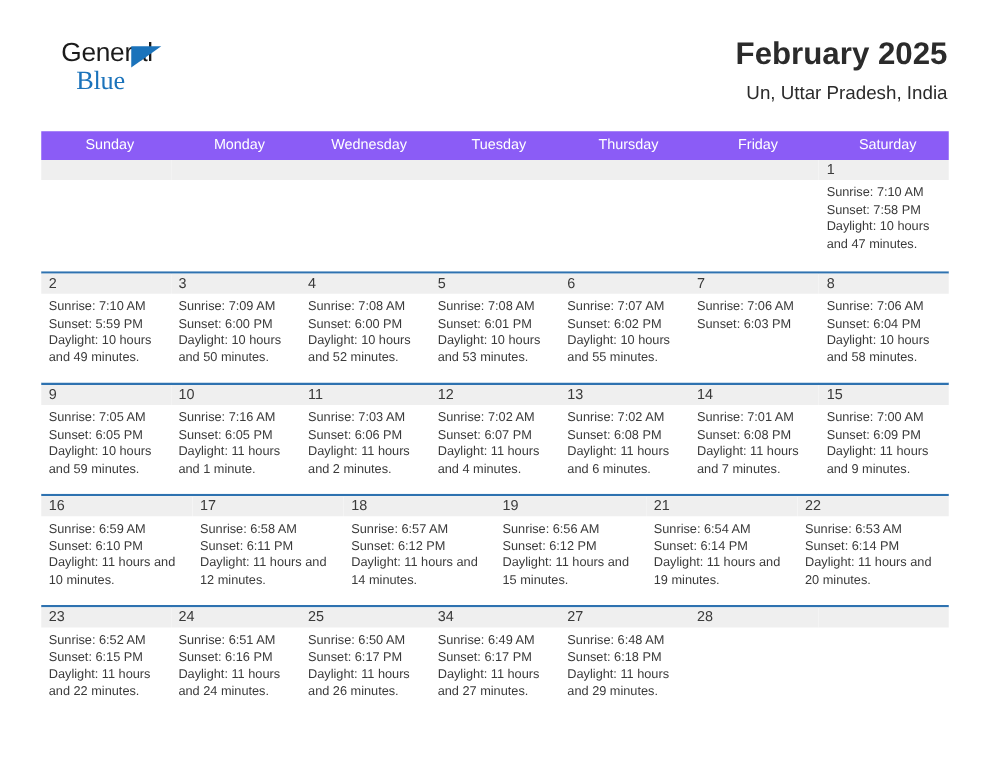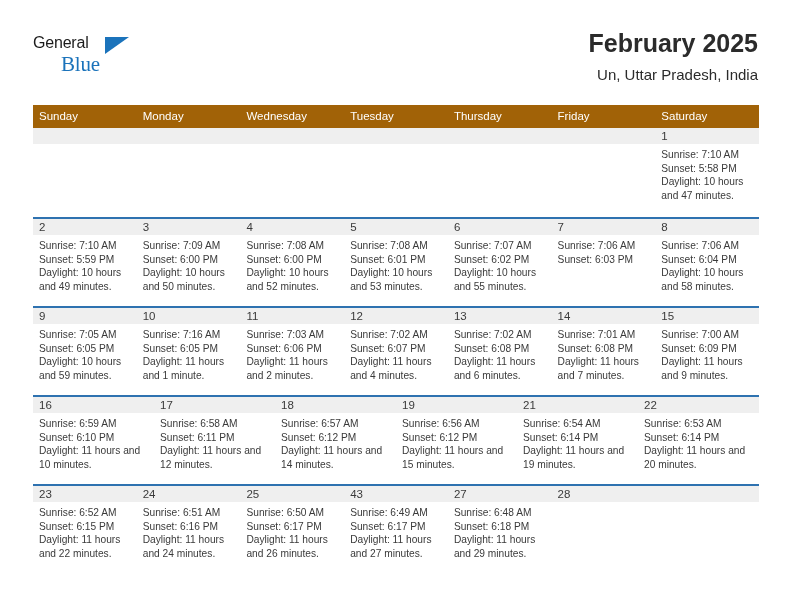--- a/index.html
+++ b/index.html
@@ -33,23 +33,23 @@
 
   .brand {
     position: absolute;
     left: 0;
     top: 4px;
     width: 120px;
     height: 48px;
   }
   .brand-general {
     position: absolute;
-    left: 0;
+    left: 16px;
     top: 0;
-    font-size: 16px;
+    font-size: 21px;
     letter-spacing: -0.2px;
     color: #1b1b1b;
     font-family: "Liberation Sans", sans-serif;
     line-height: 22px;
   }
   .brand-tri {
     position: absolute;
     left: 72px;
     top: 5px;
     width: 0;
@@ -93,21 +93,22 @@
   
   .calendar {
     position: absolute;
     left: 33px;
     top: 105px;
     width: 726px;
   }
 
   .dow-row {
     display: flex;
-    background: #a16207;
+    background: #8b5cf6;
+    text-align: center;
   }
   .dow-cell {
     flex: 1 1 0;
     min-width: 0;
     color: #ffffff;
     font-size: 11.5px;
     line-height: 14px;
     padding: 4px 0 5px 6px;
     box-sizing: border-box;
   }
@@ -204,21 +205,21 @@
           <div class="day-cell empty">
             <div class="day-head"></div>
           </div>
           <div class="day-cell empty">
             <div class="day-head"></div>
           </div>
           <div class="day-cell">
             <div class="day-head">1</div>
             <div class="day-body">
               <div>Sunrise: 7:10 AM</div>
-              <div>Sunset: 5:58 PM</div>
+              <div>Sunset: 7:58 PM</div>
               <div class="daylight">Daylight: 10 hours and 47 minutes.</div>
             </div>
           </div>
         </div>
         <div class="week-row">
           <div class="day-cell">
             <div class="day-head">2</div>
             <div class="day-body">
               <div>Sunrise: 7:10 AM</div>
               <div>Sunset: 5:59 PM</div>
@@ -400,21 +401,21 @@
           </div>
           <div class="day-cell">
             <div class="day-head">25</div>
             <div class="day-body">
               <div>Sunrise: 6:50 AM</div>
               <div>Sunset: 6:17 PM</div>
               <div class="daylight">Daylight: 11 hours and 26 minutes.</div>
             </div>
           </div>
           <div class="day-cell">
-            <div class="day-head">43</div>
+            <div class="day-head">34</div>
             <div class="day-body">
               <div>Sunrise: 6:49 AM</div>
               <div>Sunset: 6:17 PM</div>
               <div class="daylight">Daylight: 11 hours and 27 minutes.</div>
             </div>
           </div>
           <div class="day-cell">
             <div class="day-head">27</div>
             <div class="day-body">
               <div>Sunrise: 6:48 AM</div>

